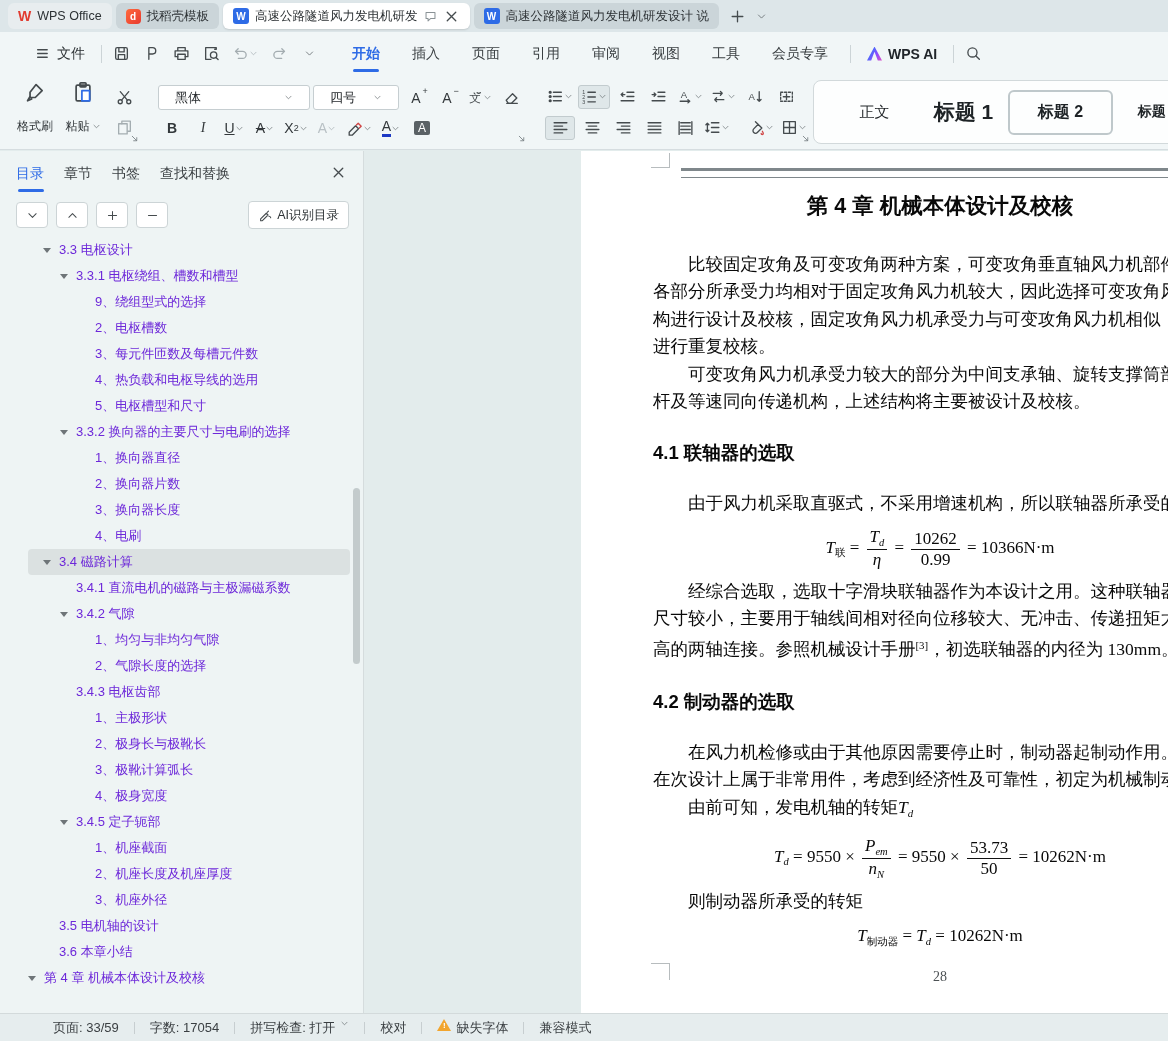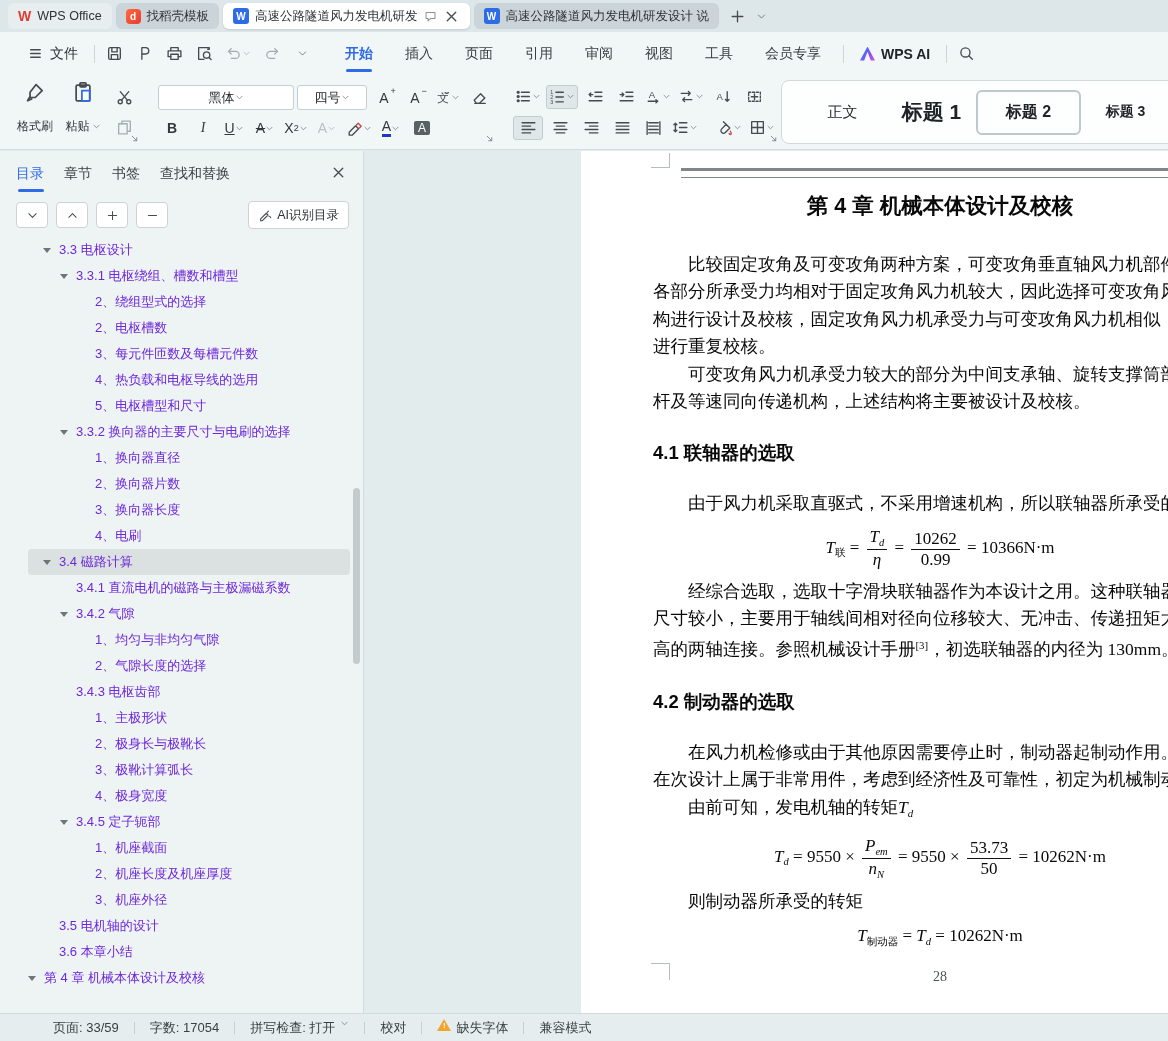--- a/index.html
+++ b/index.html
@@ -21,21 +21,21 @@
   .tab-tools{display:flex;align-items:center;gap:10px;margin-left:8px;color:#444;}
 
   
   .ic{width:17px;height:17px;stroke:#454b4e;fill:none;stroke-width:1.25;stroke-linecap:round;stroke-linejoin:round;flex:none;}
   .ic.cv{width:9px;height:9px;stroke:#6a7174;}
   .ic.dim{stroke:#a4adb1;}
   .ic.big{width:22px;height:22px;}
   .ic.corner{width:9px;height:9px;position:absolute;right:3px;bottom:2px;stroke:#7c8488;}
 
   
-  .menubar{height:43px;background:#f1f6f7;display:flex;align-items:center;padding:0 18px;font-size:14px;}
+  .menubar{height:43px;background:#f1f6f7;display:flex;align-items:center;padding:0 25px;font-size:14px;}
   .filebtn{display:flex;align-items:center;gap:5px;padding:0 10px;color:#2c3134;cursor:pointer;}
   .vsep{width:1px;height:18px;background:#ccd4d7;margin:0 6px;}
   .qat{display:flex;align-items:center;gap:4px;}
   .qbtn{width:26px;height:26px;display:flex;align-items:center;justify-content:center;border-radius:4px;cursor:pointer;}
   .menus{display:flex;align-items:center;margin-left:14px;}
   .mitem{position:relative;padding:0 16px;height:43px;display:flex;align-items:center;color:#3a3f42;cursor:pointer;}
   .mitem.active{color:#2e6be6;font-weight:bold;}
   .mitem.active::after{content:"";position:absolute;left:50%;transform:translateX(-50%);bottom:3px;width:26px;height:3px;
         border-radius:2px;background:#2e6be6;}
   .wpsai{display:flex;align-items:center;gap:6px;padding:0 10px;font-weight:bold;color:#20252a;cursor:pointer;}
@@ -44,22 +44,22 @@
 
   
   .ribbon{height:74px;background:#f1f6f7;border-bottom:1px solid #d6dde0;display:flex;align-items:center;padding:0 8px;}
   .rgroup{position:relative;height:66px;display:flex;align-items:center;gap:2px;padding:0 4px;}
   .bigbtn{width:46px;height:62px;display:flex;flex-direction:column;align-items:center;gap:15px;
           border-radius:4px;font-size:12px;color:#2f3437;cursor:pointer;}
   .ccol{display:flex;flex-direction:column;gap:8px;margin-left:2px;}
   .gsep{width:1px;height:56px;background:#d9e0e2;margin:0 6px;}
   .fcol{display:flex;flex-direction:column;gap:7px;}
   .frow{display:flex;align-items:center;gap:3px;}
-  .select{display:flex;align-items:center;justify-content:center;height:23px;background:#fff;
-          border:1px solid #c6ced1;border-radius:3px;padding:0 8px;font-size:13px;color:#25292c;cursor:pointer;}
+  .select{display:flex;align-items:center;justify-content:space-between;height:23px;background:#fff;
+          border:1px solid #c6ced1;border-radius:3px;padding:0 16px;font-size:13px;color:#25292c;cursor:pointer;}
   .sel-font{width:118px;} .sel-size{width:52px;}
   .tbtn{min-width:24px;height:22px;padding:0 2px;display:flex;align-items:center;justify-content:center;
         border-radius:3px;font-size:14px;color:#33383b;cursor:pointer;}
   .tbtn.on{background:#dfe7e9;border:1px solid #c2cbce;}
   .tbtn .uline{text-decoration:underline;}
   .tbtn .strike{text-decoration:line-through;}
   .tbtn sup{font-size:9px;}
   .acolor{border-bottom:3px solid #1d39c4;line-height:15px;}
   .ashade{background:#5a6165;color:#fff;border-radius:2px;padding:0 4px;font-size:12px;}
   .aplus{position:relative;font-size:14px;}
@@ -682,21 +682,21 @@
       <div class="toc" id="toc">
           <div class="trow lv1">
             <span class="tri"></span>
             <span class="tlabel">3.3 电枢设计</span>
           </div>
           <div class="trow lv2">
             <span class="tri"></span>
             <span class="tlabel">3.3.1 电枢绕组、槽数和槽型</span>
           </div>
           <div class="trow lv3">
-            <span class="tlabel">2、绕组型式的选择</span>
+            <span class="tlabel">9、绕组型式的选择</span>
           </div>
           <div class="trow lv3">
             <span class="tlabel">2、电枢槽数</span>
           </div>
           <div class="trow lv3">
             <span class="tlabel">3、每元件匝数及每槽元件数</span>
           </div>
           <div class="trow lv3">
             <span class="tlabel">4、热负载和电枢导线的选用</span>
           </div>

